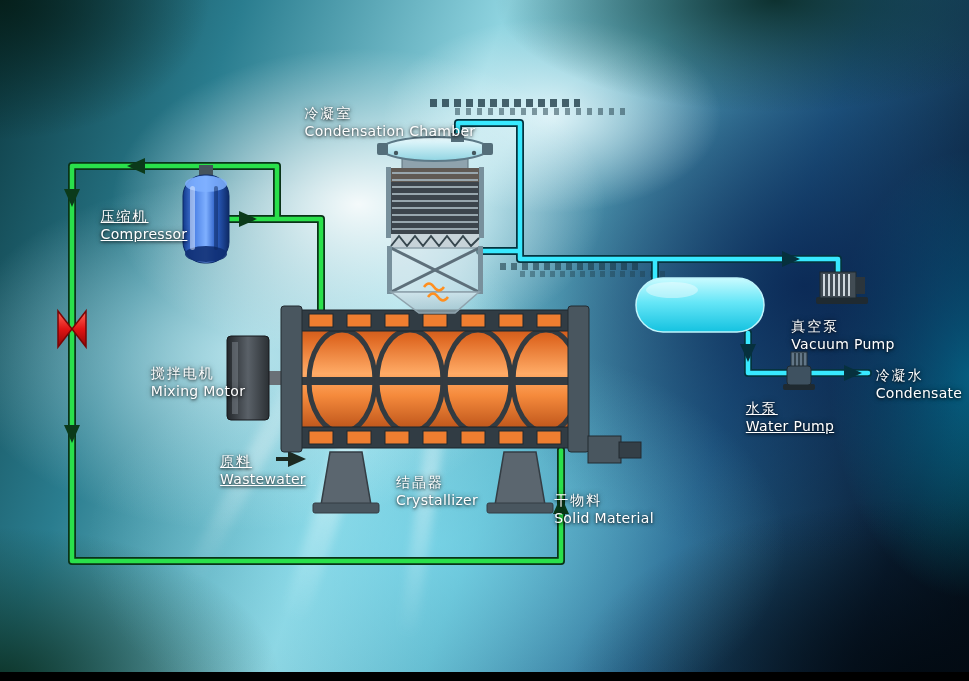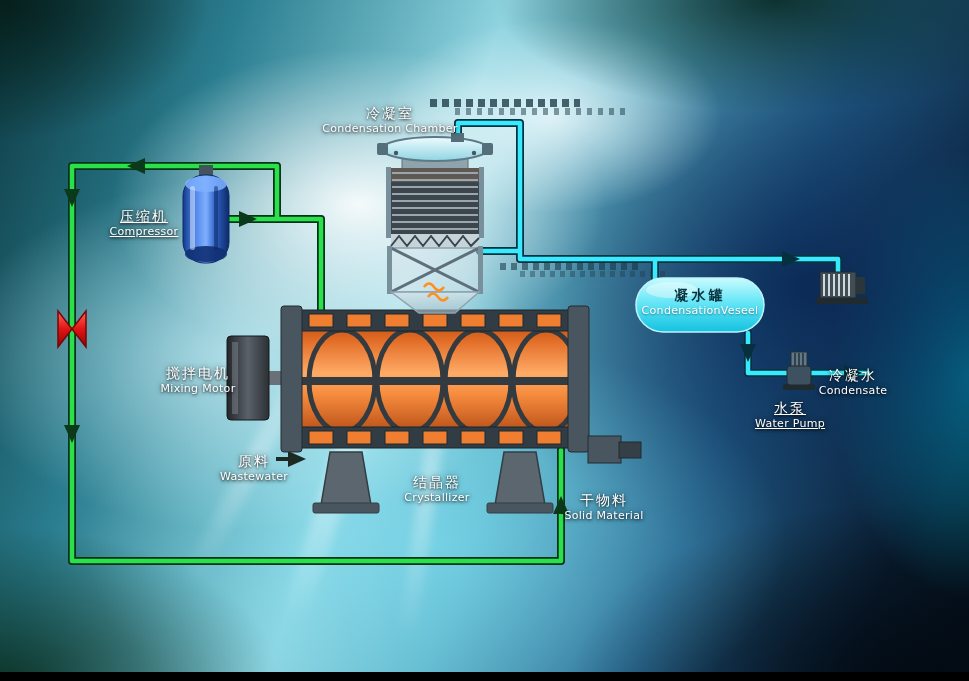--- a/index.html
+++ b/index.html
@@ -27,24 +27,24 @@
   .g1{left:430px;top:99px;width:150px;height:8px;opacity:.75;
       background:repeating-linear-gradient(90deg,#16323e 0 7px,transparent 7px 12px);}
   .g1b{left:455px;top:108px;width:170px;height:7px;opacity:.5;
       background:repeating-linear-gradient(90deg,#1d3a46 0 5px,transparent 5px 11px);}
   .g2{left:500px;top:263px;width:140px;height:7px;opacity:.55;
       background:repeating-linear-gradient(90deg,#16323e 0 6px,transparent 6px 11px);}
   .g2b{left:520px;top:271px;width:150px;height:6px;opacity:.4;
       background:repeating-linear-gradient(90deg,#1d3a46 0 5px,transparent 5px 10px);}
   .bottom-bar{position:absolute;left:0;bottom:0;width:100%;height:9px;background:#000;}
   svg.diagram{position:absolute;left:0;top:0;}
-  .lbl{position:absolute;transform:translateX(-50%);text-align:center;color:#fff;line-height:1.3;
+  .lbl{position:absolute;transform:translateX(-50%);text-align:left;color:#fff;line-height:1.3;
        text-shadow:0 1px 3px rgba(0,0,0,.85),0 0 6px rgba(0,0,0,.45);white-space:nowrap;}
   .lbl .zh{display:block;font-size:14px;letter-spacing:2px;}
-  .lbl .en{display:block;font-size:11px;letter-spacing:.3px;}
+  .lbl .en{display:block;font-size:14px;letter-spacing:.3px;}
   .vessel-lbl .zh{color:#07323d;font-weight:bold;text-shadow:none;letter-spacing:3px;}
   .vessel-lbl .en{color:#ffffff;font-size:11px;text-shadow:0 1px 2px rgba(0,60,70,.6);}
 </style>
 </head>
 <body>
 
 <div class="stage">
   <div class="bg"></div>
   <div class="ray r1"></div>
   <div class="ray r2"></div>
@@ -251,39 +251,39 @@
     <span class="en">Condensation Chamber</span>
   </div>
   <div class="lbl" style="left:144px;top:207px;text-decoration:underline;">
     <span class="zh">压缩机</span>
     <span class="en">Compressor</span>
   </div>
   <div class="lbl" style="left:189px;top:364px;margin-left:9px;">
     <span class="zh">搅拌电机</span>
     <span class="en">Mixing Motor</span>
   </div>
-  <div class="lbl" style="left:254px;top:452px;">
+  <div class="lbl" style="left:263px;top:452px;text-decoration:underline;">
     <span class="zh">原料</span>
     <span class="en">Wastewater</span>
   </div>
   <div class="lbl" style="left:437px;top:473px;">
     <span class="zh">结晶器</span>
     <span class="en">Crystallizer</span>
   </div>
   <div class="lbl" style="left:604px;top:491px;">
     <span class="zh">干物料</span>
     <span class="en">Solid Material</span>
   </div>
-  <div class="lbl vessel-lbl" style="left:700px;top:286px;">
-    <span class="zh">凝水罐</span>
-    <span class="en">CondensationVeseel</span>
+  <div class="lbl" style="left:843px;top:317px;">
+    <span class="zh">真空泵</span>
+    <span class="en">Vacuum Pump</span>
   </div>
   <div class="lbl" style="left:790px;top:399px;text-decoration:underline;">
     <span class="zh">水泵</span>
     <span class="en">Water Pump</span>
   </div>
-  <div class="lbl" style="left:853px;top:366px;">
+  <div class="lbl" style="left:919px;top:366px;">
     <span class="zh">冷凝水</span>
     <span class="en">Condensate</span>
   </div>
 
   <div class="bottom-bar"></div>
 </div>
 
 </body></html>

